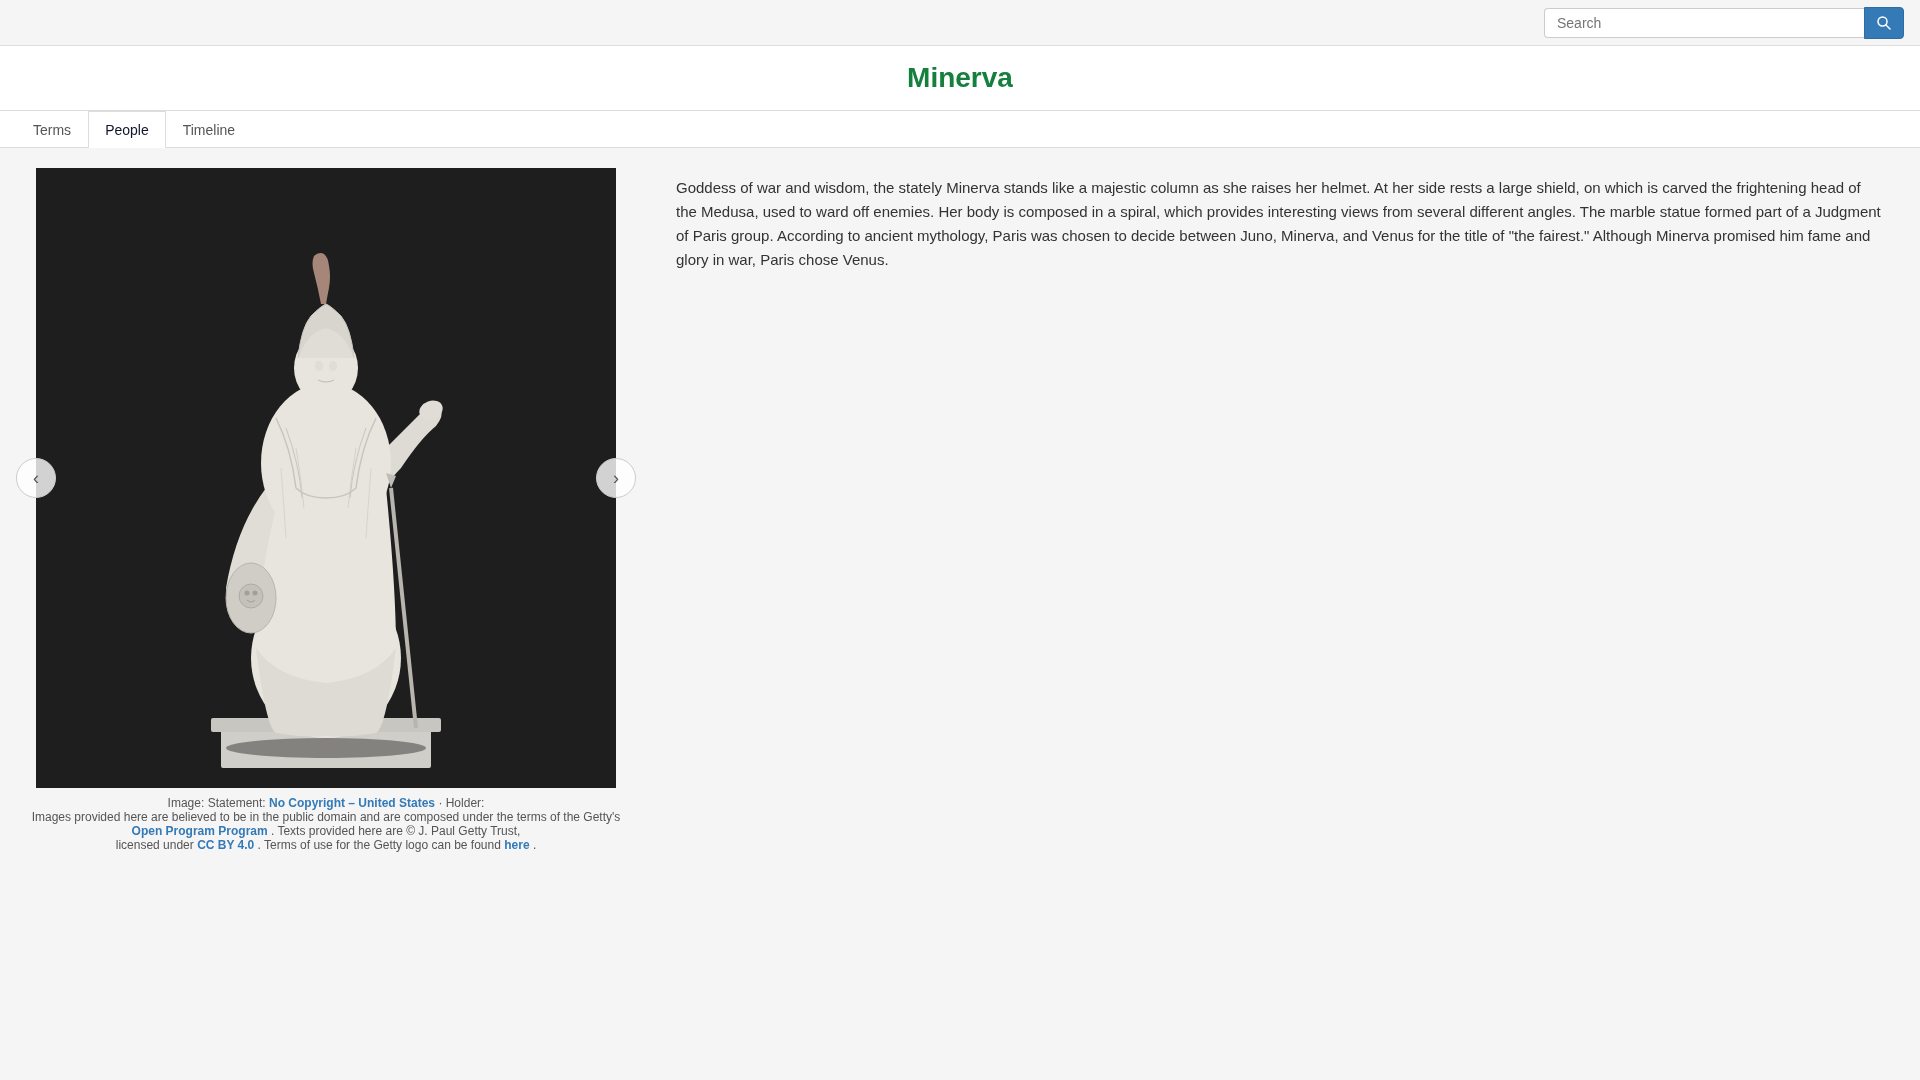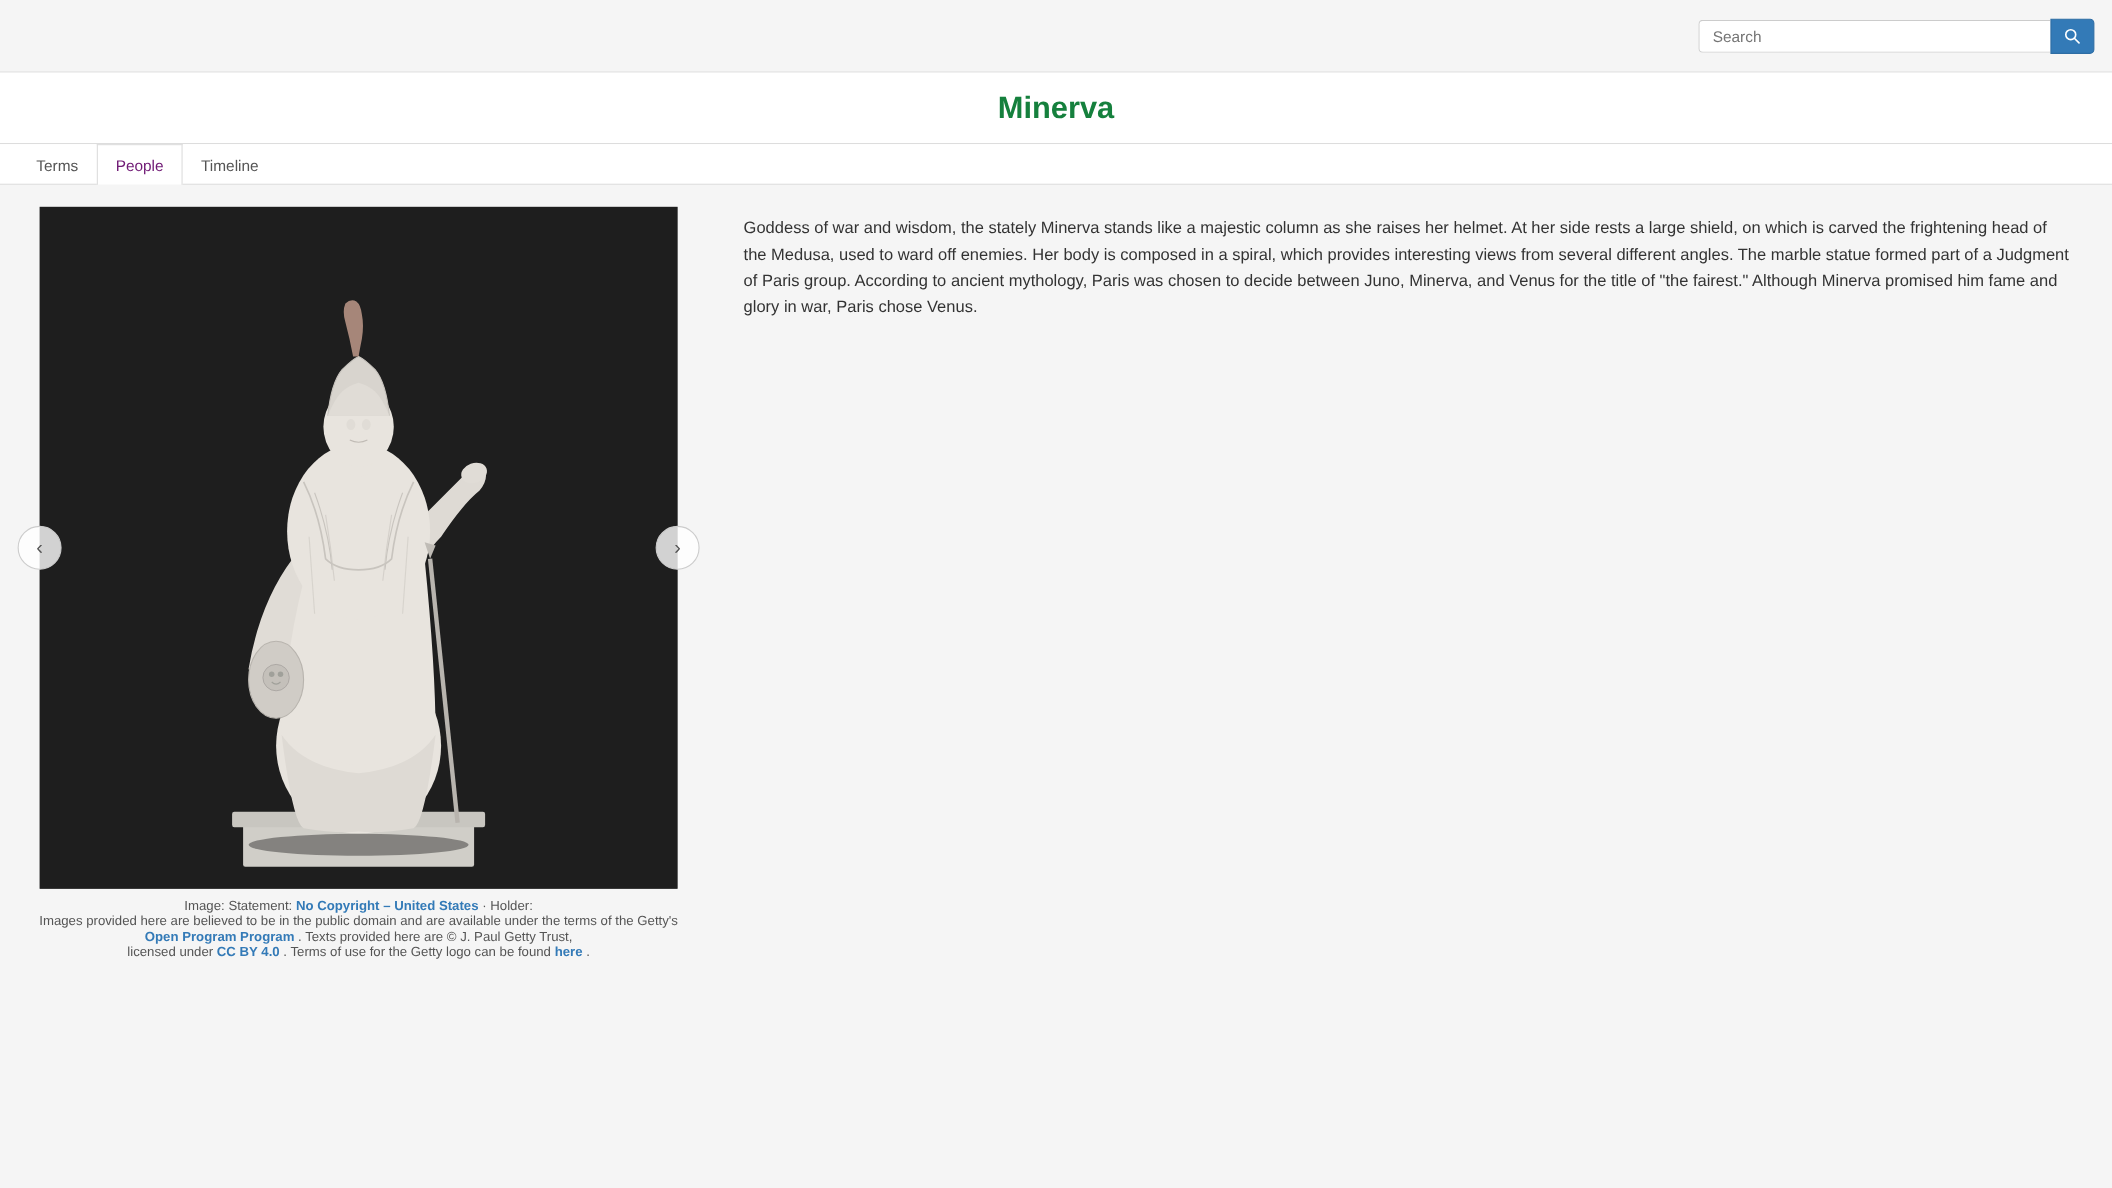--- a/index.html
+++ b/index.html
@@ -17,21 +17,21 @@
     }
 
     
     .top-bar {
       background-color: #f5f5f5;
       display: flex;
       align-items: center;
       justify-content: flex-end;
       padding: 8px 16px;
       border-bottom: 1px solid #ddd;
-      height: 66px;
+      height: 46px;
     }
 
     .search-container {
       display: flex;
       align-items: center;
       gap: 0;
     }
 
     .search-input {
       width: 320px;
@@ -88,21 +88,21 @@
       border-bottom: none;
       margin-bottom: -1px;
       text-decoration: none;
       display: inline-block;
     }
 
     .tab.active {
       background-color: #fff;
       border-color: #ddd;
       border-bottom-color: #fff;
-      color: #701a75;
+      color: #0f172a;
       font-weight: 500;
     }
 
     
     .main-content {
       display: flex;
       padding: 20px 16px;
       gap: 40px;
       max-width: 1900px;
     }
@@ -286,21 +286,21 @@
       </button>
     </div>
 
     <div class="image-caption">
       <p>
         <span>Image: Statement:</span>
         <a href="#">No Copyright – United States</a>
         <span>· Holder:</span>
       </p>
       <p>
-        <span>Images provided here are believed to be in the public domain and are available under the terms of the Getty's</span>
+        <span>Images provided here are believed to be in the public domain and are composed under the terms of the Getty's</span>
         <a href="#">Open Program Program</a>
         <span>. Texts provided here are © J. Paul Getty Trust,</span>
       </p>
       <p>
         <span>licensed under</span>
         <a href="#">CC BY 4.0</a>
         <span>. Terms of use for the Getty logo can be found</span>
         <a href="#">here</a>
         <span>.</span>
       </p>

